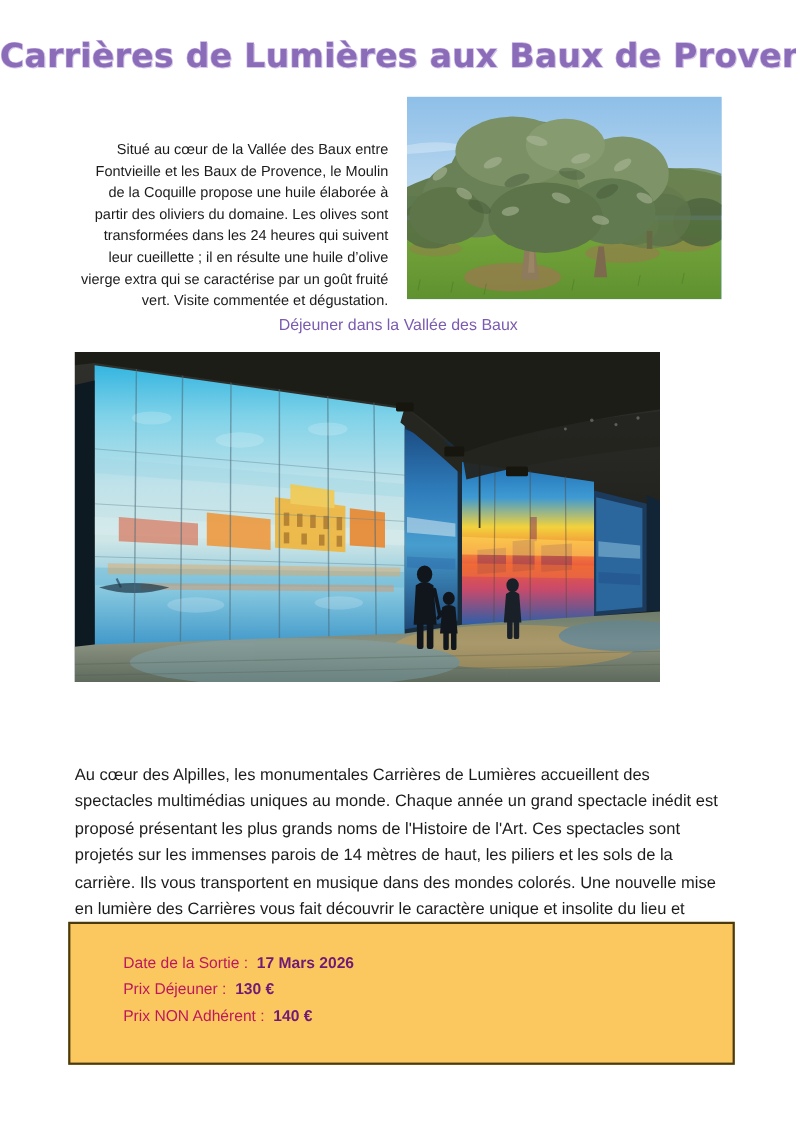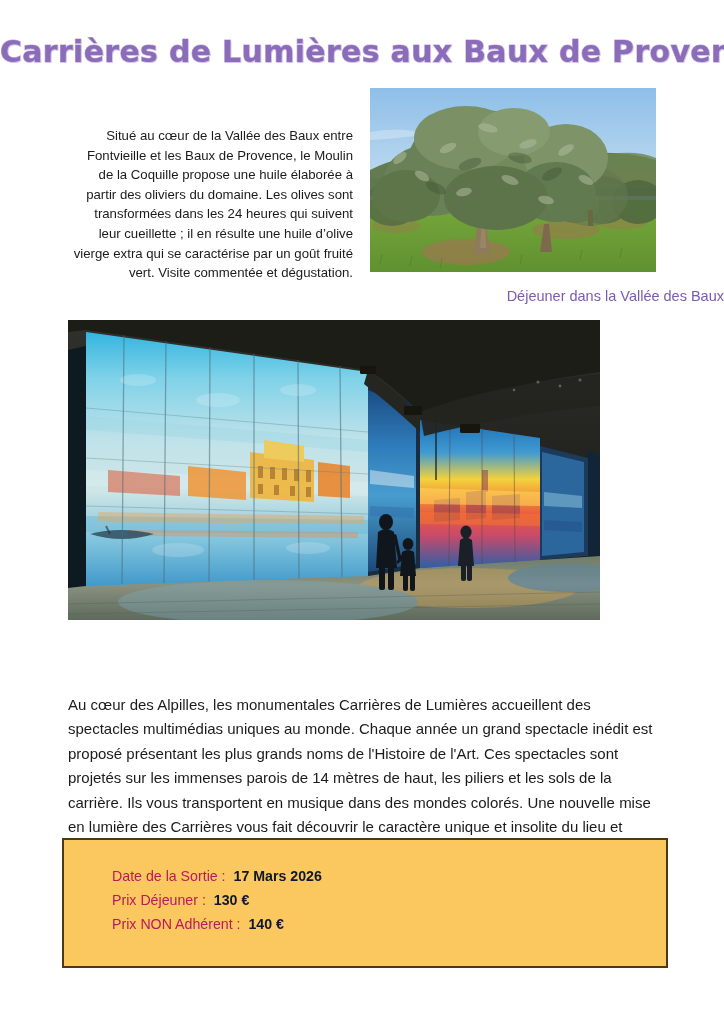--- a/index.html
+++ b/index.html
@@ -79,21 +79,21 @@
     background: #8fc0ea;
   }
   .olive-photo svg { display: block; width: 100%; height: 100%; }
 
   
   .lunch-line {
     position: absolute;
     left: 0;
     top: 288px;
     width: 724px;
-    text-align: right;
+    text-align: center;
     font-size: 14.5px;
     color: #7a5bb0;
     white-space: nowrap;
   }
 
   
   .quarry-photo {
     position: absolute;
     left: 68px;
     top: 320px;
@@ -147,21 +147,21 @@
     top: 24px;
   }
   .info-row {
     font-size: 14.2px;
     line-height: 24px;
     color: #000000;
     white-space: nowrap;
   }
   .info-label { color: #be185d; }
   .info-value {
-    color: #0f172a;
+    color: #701a75;
     font-weight: bold;
     margin-left: 4px;
   }
   .info-row.tight .info-value { margin-left: 2px; }
 </style>
 </head>
 <body>
 
 <div class="page">
 

